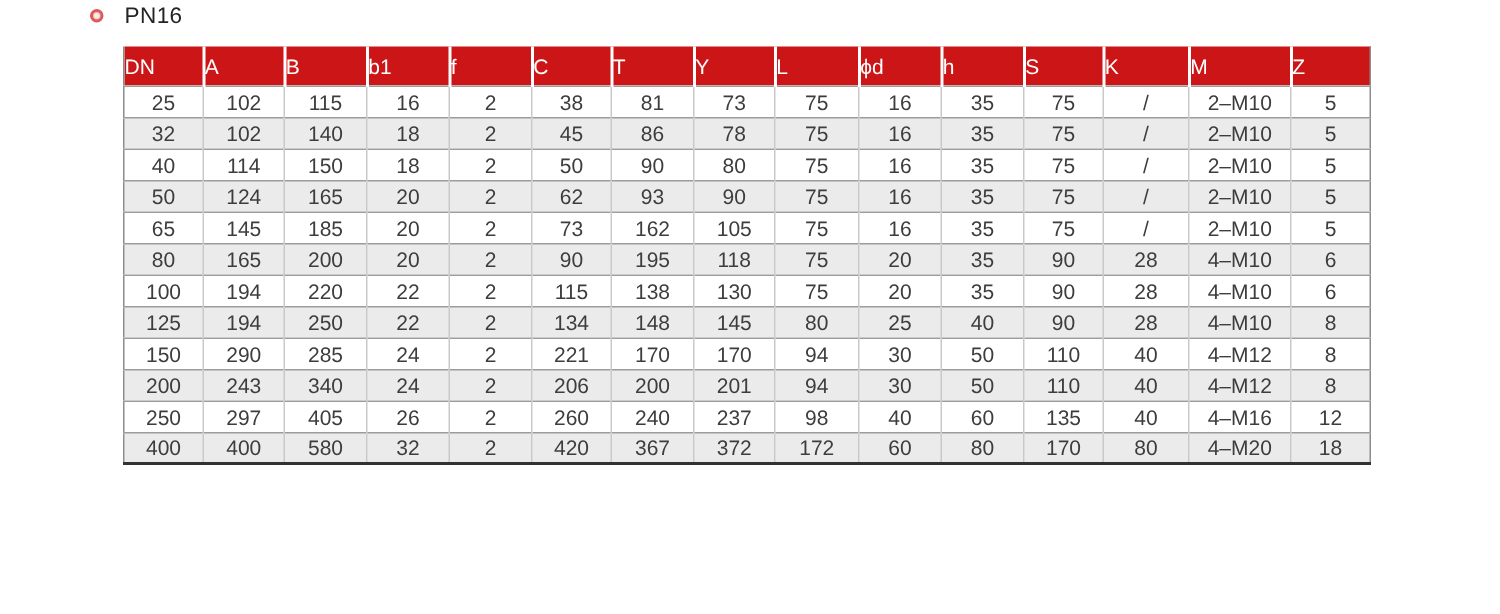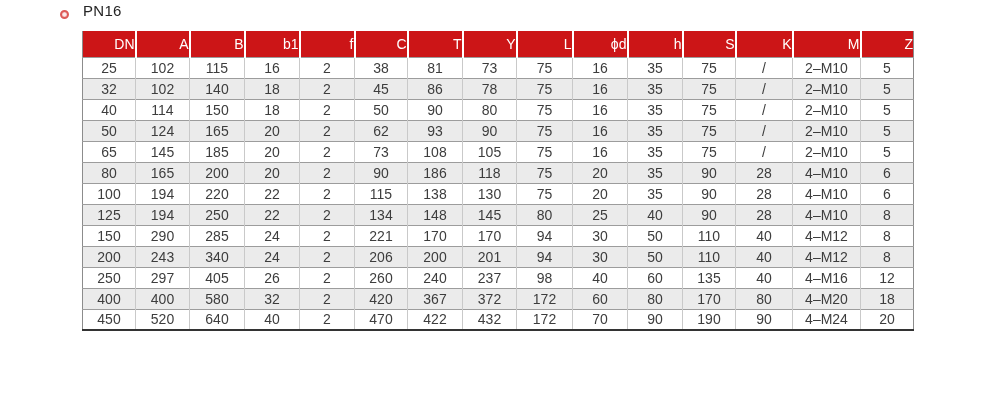--- a/index.html
+++ b/index.html
@@ -18,21 +18,21 @@
     width: 1000px; height: 409px;
     background: #ffffff;
     font-family: "Liberation Sans", "DejaVu Sans", sans-serif;
     overflow: hidden;
     position: relative;
   }
   .title-row {
     position: absolute;
     left: 60px; top: 2px;
     display: flex;
-    align-items: flex-end;
+    align-items: center;
     gap: 14px;
   }
   .bullet {
     width: 9px; height: 9px;
     border: 2px solid var(--bullet_color);
     border-radius: 50%;
     background: #fdecec;
     box-shadow: inset 0 0 1px rgba(180,30,30,.8);
     display: inline-block;
   }
@@ -54,21 +54,21 @@
     border-left: 1px solid var(--outer_border);
     border-right: 1px solid var(--outer_border);
     border-bottom: 2px solid var(--bottom_border);
   }
   thead th {
     background: var(--header_bg);
     color: var(--header_text);
     font-weight: normal;
     font-size: 14px;
     height: 26px;
-    text-align: right;
+    text-align: left;
     vertical-align: middle;
     border-left: 2px solid #ffffff;
     border-bottom: 1px solid var(--grid_h);
   }
   thead th:first-child { border-left: none; }
   tbody td {
     height: 21px;
     text-align: center;
     vertical-align: middle;
     background: #ffffff;
@@ -194,38 +194,38 @@
           <td>2–M10</td>
           <td>5</td>
         </tr>
         <tr>
           <td>65</td>
           <td>145</td>
           <td>185</td>
           <td>20</td>
           <td>2</td>
           <td>73</td>
-          <td>108</td>
+          <td>162</td>
           <td>105</td>
           <td>75</td>
           <td>16</td>
           <td>35</td>
           <td>75</td>
           <td>/</td>
           <td>2–M10</td>
           <td>5</td>
         </tr>
         <tr class="alt">
           <td>80</td>
           <td>165</td>
           <td>200</td>
           <td>20</td>
           <td>2</td>
           <td>90</td>
-          <td>186</td>
+          <td>195</td>
           <td>118</td>
           <td>75</td>
           <td>20</td>
           <td>35</td>
           <td>90</td>
           <td>28</td>
           <td>4–M10</td>
           <td>6</td>
         </tr>
         <tr>
@@ -323,32 +323,15 @@
           <td>367</td>
           <td>372</td>
           <td>172</td>
           <td>60</td>
           <td>80</td>
           <td>170</td>
           <td>80</td>
           <td>4–M20</td>
           <td>18</td>
         </tr>
-        <tr>
-          <td>450</td>
-          <td>520</td>
-          <td>640</td>
-          <td>40</td>
-          <td>2</td>
-          <td>470</td>
-          <td>422</td>
-          <td>432</td>
-          <td>172</td>
-          <td>70</td>
-          <td>90</td>
-          <td>190</td>
-          <td>90</td>
-          <td>4–M24</td>
-          <td>20</td>
-        </tr>
       </tbody>
   </table>
 </div>
 
 </body></html>

